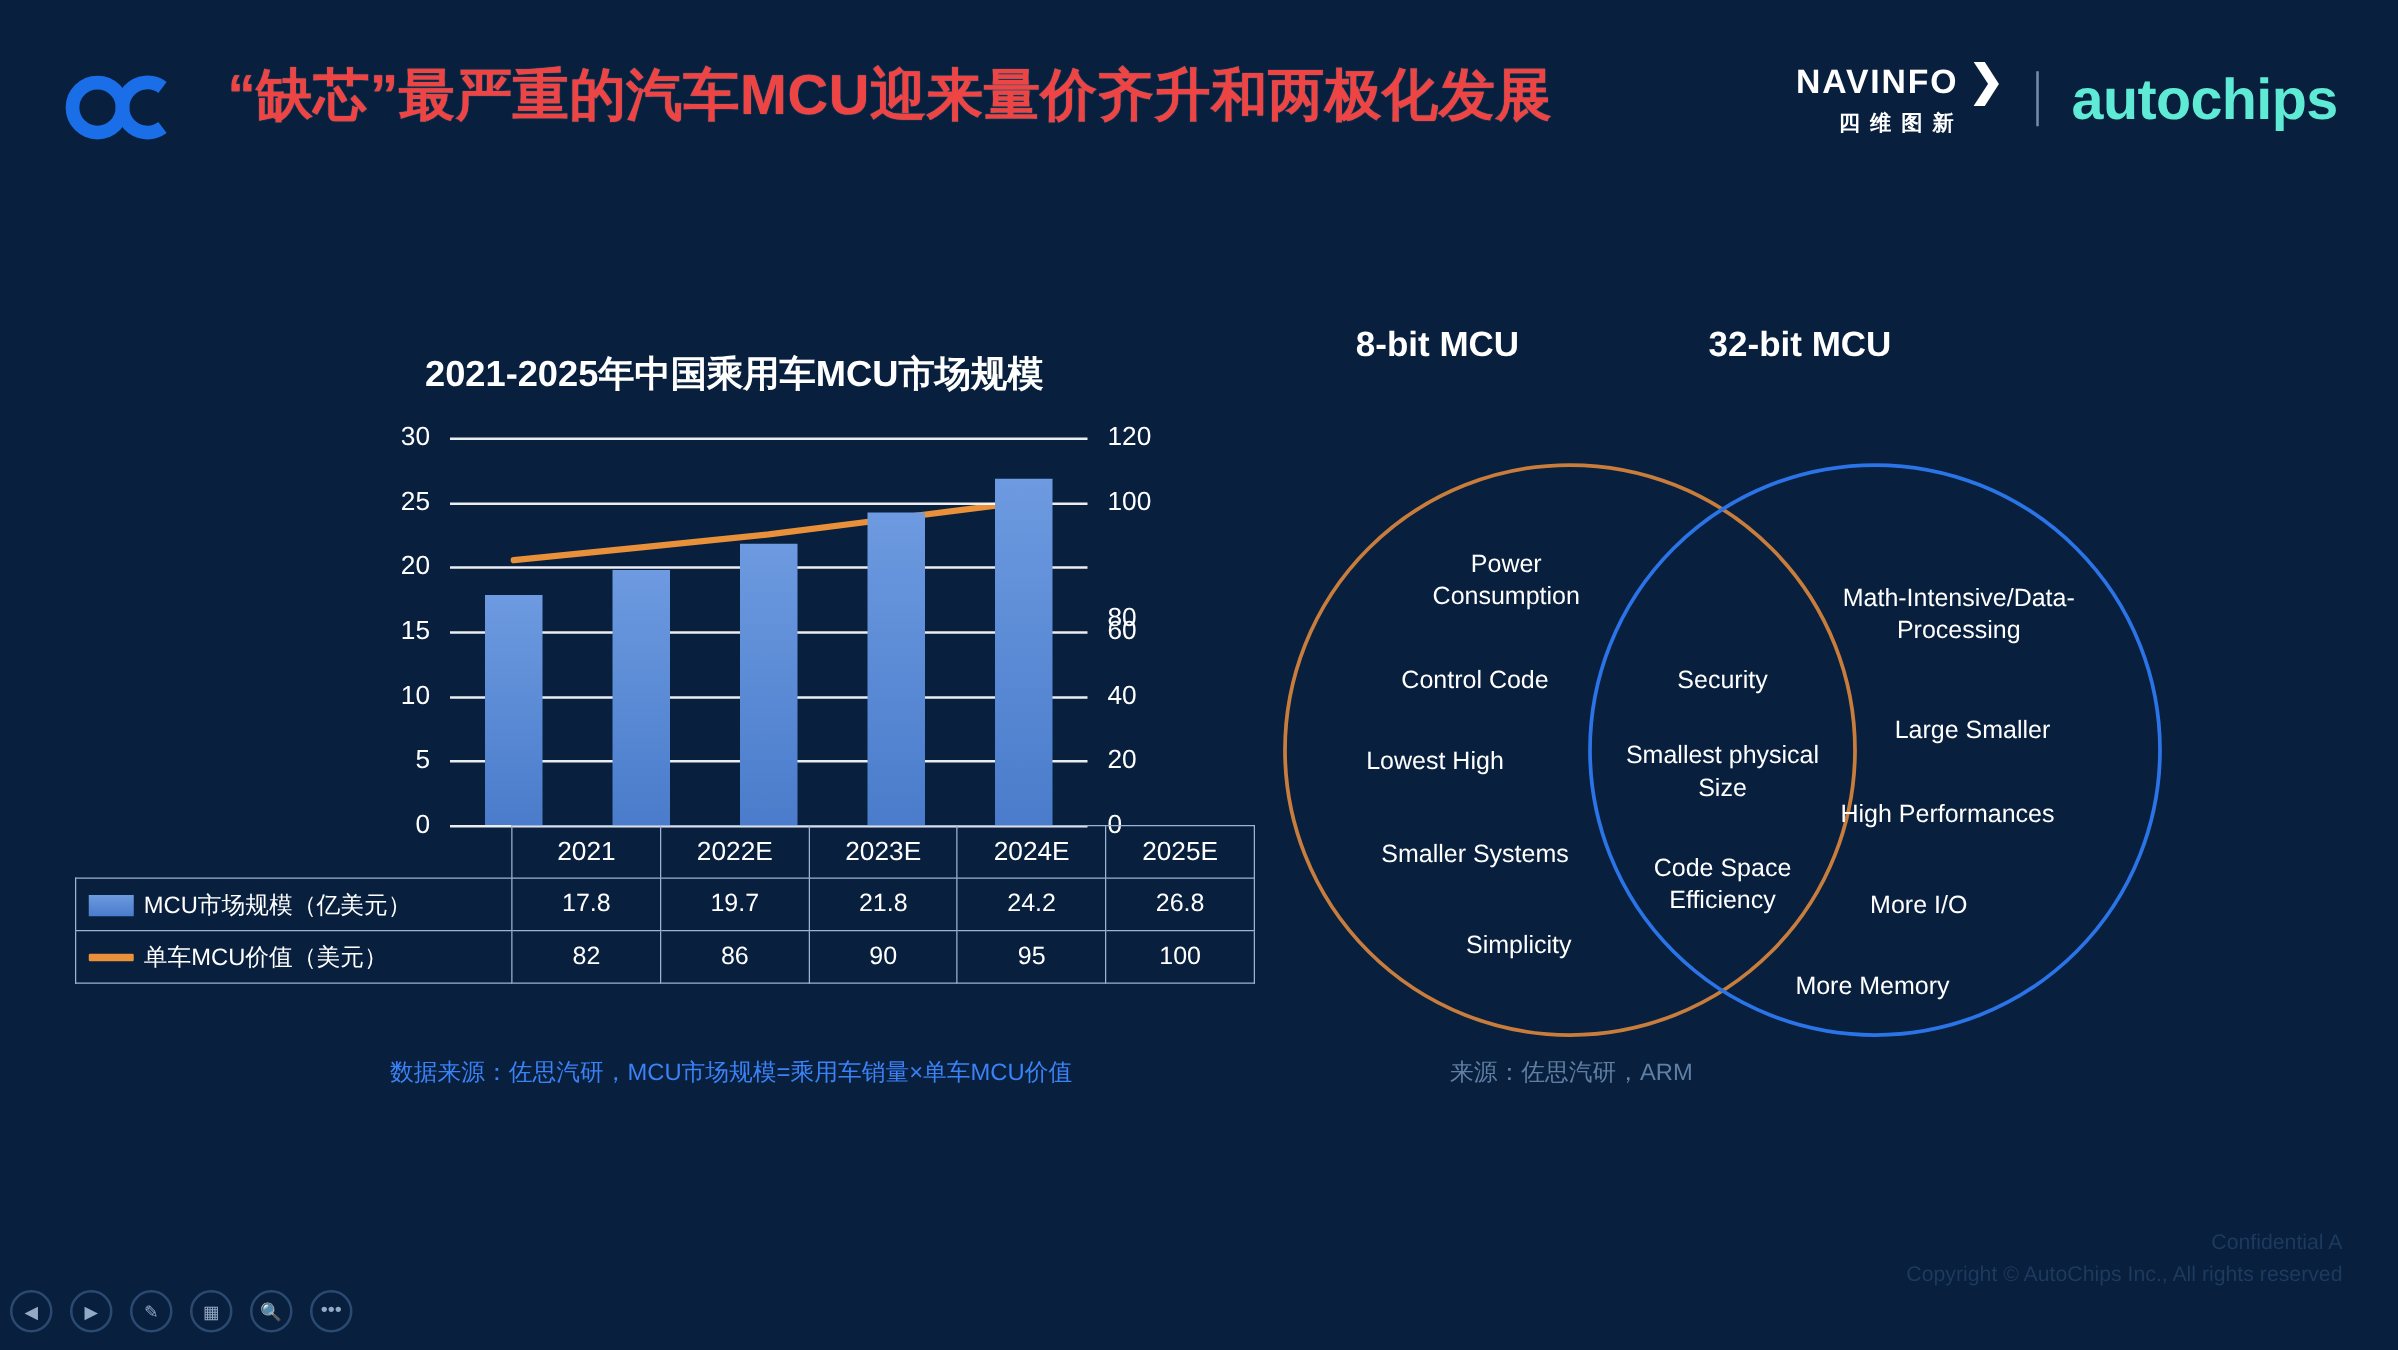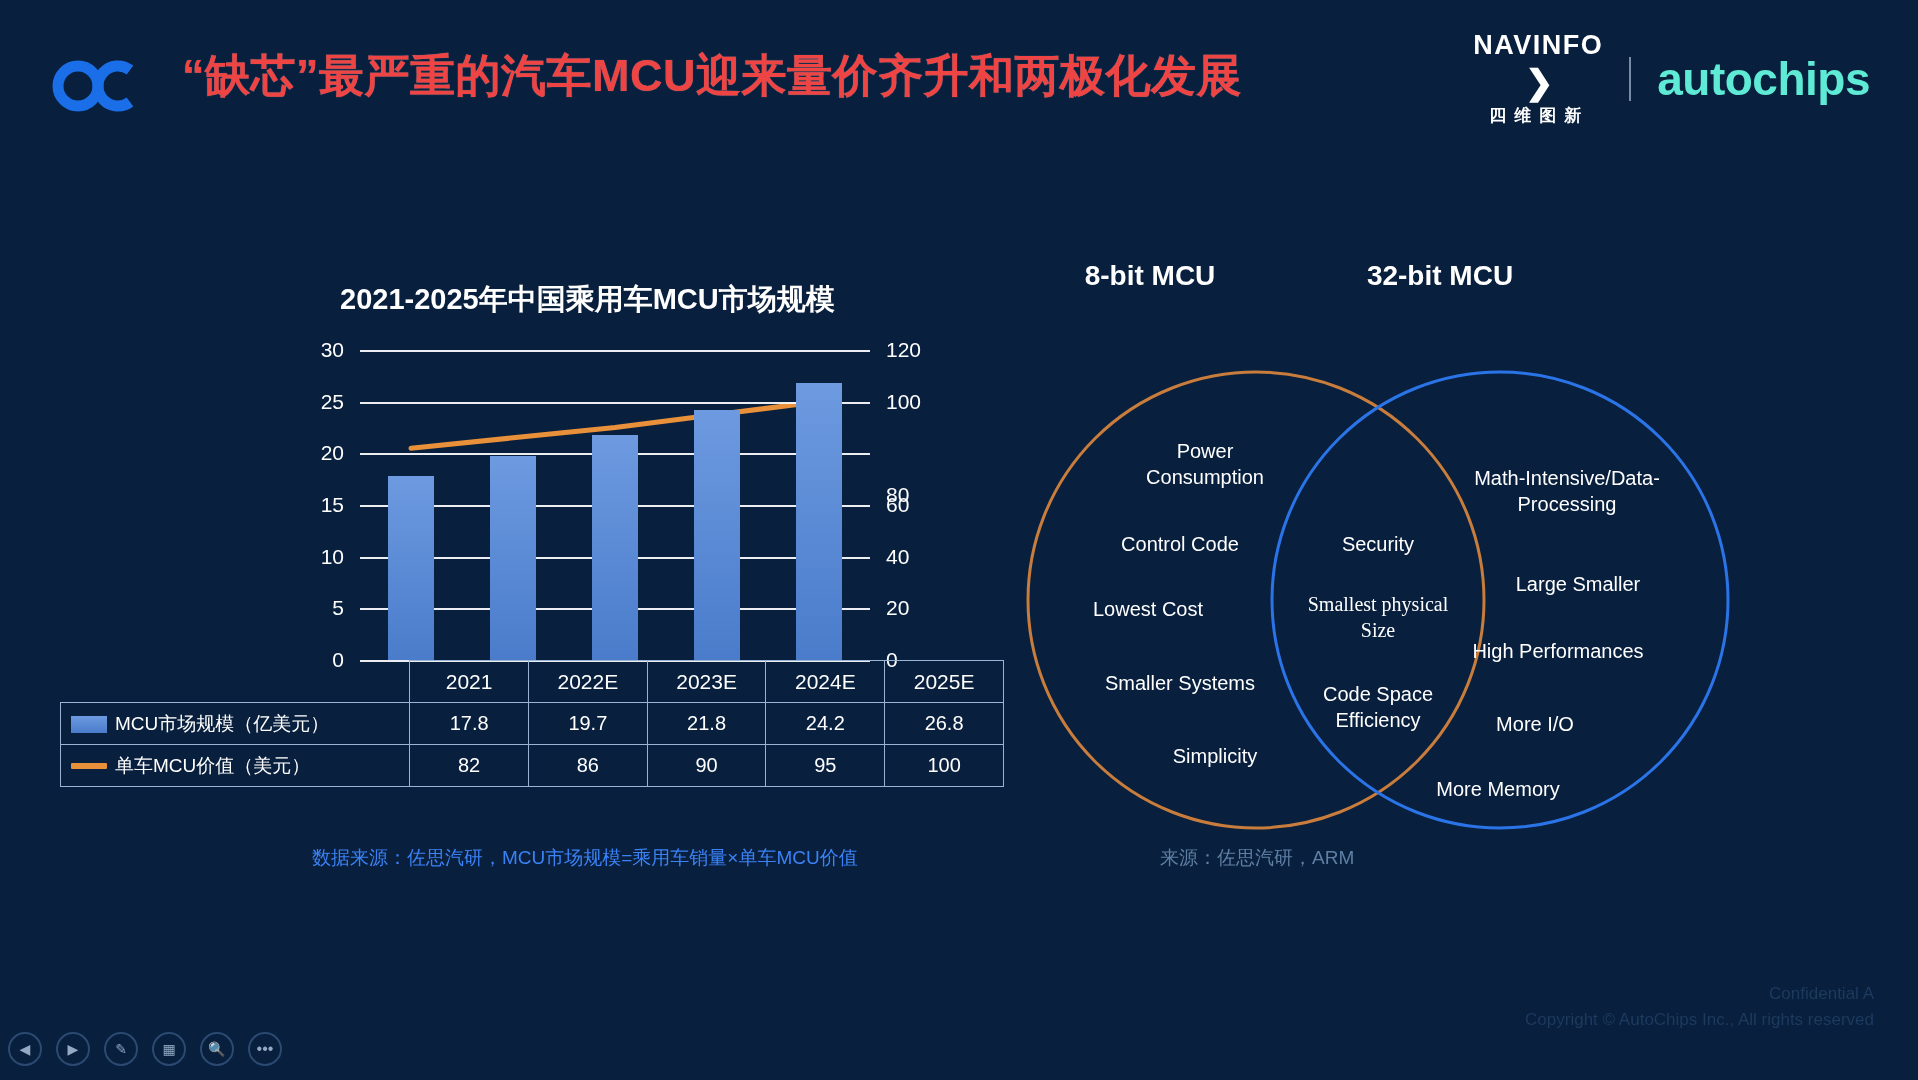--- a/index.html
+++ b/index.html
@@ -26,21 +26,21 @@
     position: absolute; left: 182px; top: 46px;
     font-size: 45px; font-weight: bold; color: #ef4444;
     letter-spacing: 0.5px; white-space: nowrap;
     text-shadow: 0 0 1px rgba(255,255,255,0.4);
   }
   .brand-group {
     position: absolute; right: 48px; top: 48px;
     display: flex; align-items: center; gap: 26px; height: 62px;
   }
   .navinfo { display: flex; flex-direction: column; align-items: center; }
-  .navinfo-row { display: flex; align-items: center; gap: 6px; flex-direction: column; }
+  .navinfo-row { display: flex; align-items: center; gap: 6px; }
   .navinfo-en {
     font-size: 27px; font-weight: bold; color: #fff;
     letter-spacing: 1.5px; line-height: 1;
     -webkit-text-stroke: 0px;
   }
   .navinfo-chev { color: #fff; font-size: 34px; line-height: 1; font-weight: bold; margin-left: 2px;}
   .navinfo-cn {
     font-size: 17px; color: #fff; letter-spacing: 8px;
     margin-top: 5px; margin-left: 2px; font-weight: bold;
   }
@@ -240,25 +240,25 @@
     <div class="venn-head" style="left:290px; top:0px; width:300px; text-align:center;">32-bit MCU</div>
 
     <svg class="venn-svg" width="880" height="560" viewBox="0 0 880 560">
       <circle cx="256" cy="280" r="228" fill="none" stroke="#c87d3c" stroke-width="3"></circle>
       <circle cx="500" cy="280" r="228" fill="none" stroke="#2b74e8" stroke-width="3"></circle>
     </svg>
 
     <div id="venn-labels">
         <div class="vtxt" style="left: 205px; top: 205px; white-space: normal; width: 190px;">Power<br>Consumption</div>
         <div class="vtxt" style="left: 180px; top: 285px; white-space: normal; width: 190px;">Control Code</div>
-        <div class="vtxt" style="left: 148px; top: 350px; white-space: normal; width: 190px;">Lowest Cost</div>
+        <div class="vtxt" style="left: 148px; top: 350px; white-space: normal; width: 190px;">Lowest High</div>
         <div class="vtxt" style="left: 180px; top: 424px; white-space: normal; width: 190px;">Smaller Systems</div>
         <div class="vtxt" style="left: 215px; top: 497px; white-space: normal; width: 190px;">Simplicity</div>
         <div class="vtxt" style="left: 378px; top: 285px; white-space: normal; width: 175px;">Security</div>
-        <div class="vtxt" style="left: 378px; top: 358px; white-space: normal; width: 175px; font-family: Liberation Serif, serif;">Smallest physical Size</div>
+        <div class="vtxt" style="left: 378px; top: 358px; white-space: normal; width: 175px;">Smallest physical Size</div>
         <div class="vtxt" style="left: 378px; top: 448px; white-space: normal; width: 175px;">Code Space Efficiency</div>
         <div class="vtxt" style="left: 567px; top: 232px; white-space: normal; width: 215px;">Math-Intensive/Data-Processing</div>
         <div class="vtxt" style="left: 578px; top: 325px; white-space: normal; width: 215px;">Large Smaller</div>
         <div class="vtxt" style="left: 558px; top: 392px; white-space: normal; width: 215px;">High Performances</div>
         <div class="vtxt" style="left: 535px; top: 465px; white-space: normal; width: 215px;">More I/O</div>
         <div class="vtxt" style="left: 498px; top: 530px; white-space: normal; width: 215px;">More Memory</div>
       </div>
 
     <div class="src-note2">来源：佐思汽研，ARM</div>
   </div>

